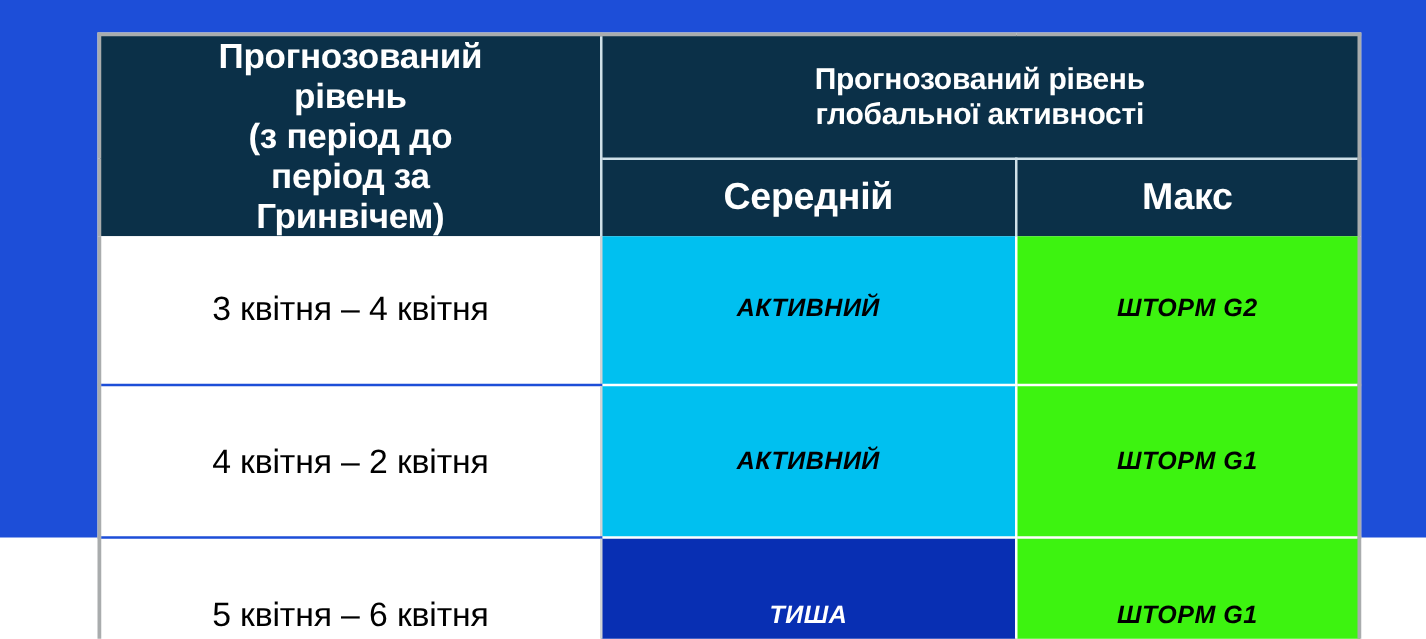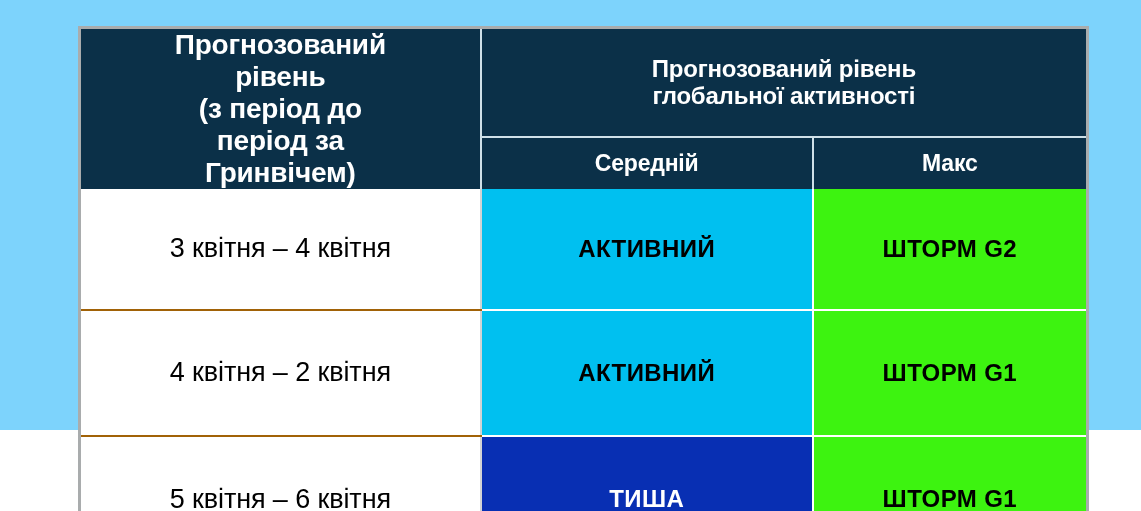--- a/index.html
+++ b/index.html
@@ -11,21 +11,21 @@
     width: 1141px;
     height: 511px;
     font-family: "Liberation Sans", sans-serif;
     overflow: hidden;
   }
 
   #canvas {
     position: relative;
     width: 1141px;
     height: 430px;
-    background: #7dd3fc;
+    background: #1d4ed8;
   }
 
   
   .forecast-table {
     position: absolute;
     left: 78px;
     top: 26px;
     width: 1011px;
     height: 462px;
     border-collapse: collapse;
@@ -56,45 +56,46 @@
     font-size: 28px;
     border-right: 2px solid #cfe0e8;
     padding: 2px 6px 6px 6px;
   }
   .hdr-global {
     font-size: 24px;
     border-bottom: 2px solid #cfe0e8;
     padding: 6px 10px 4px 10px;
   }
   .hdr-sub {
-    font-size: 23px;
+    font-size: 30px;
     padding: 4px 6px;
   }
   .hdr-sub-mid {
     border-right: 2px solid #cfe0e8;
   }
 
   
   .cell-date {
     background: #ffffff;
     color: #000000;
     font-size: 27px;
     font-weight: normal;
     border-right: 2px solid #d2d4d5;
-    border-bottom: 2px solid #a16207;
+    border-bottom: 2px solid #1d4ed8;
     letter-spacing: -0.1px;
   }
   tr:last-child .cell-date { border-bottom: none; }
 
   .cell-level {
-    font-size: 24px;
+    font-size: 20px;
     font-weight: bold;
     letter-spacing: 0.4px;
     border-bottom: 2px solid #ffffff;
     border-right: 2px solid #ffffff;
+    font-style: italic;
   }
   tr:last-child .cell-level { border-bottom: none; }
 
   .lvl-active  { background: #00c0f0; color: #000000; }
   .lvl-quiet   { background: #082fb3; color: #ffffff; }
   .lvl-storm   { background: #3df310; color: #000000; }
 
   .cell-level.col-last { border-right: none; }
 
   .nowrap { white-space: nowrap; }

